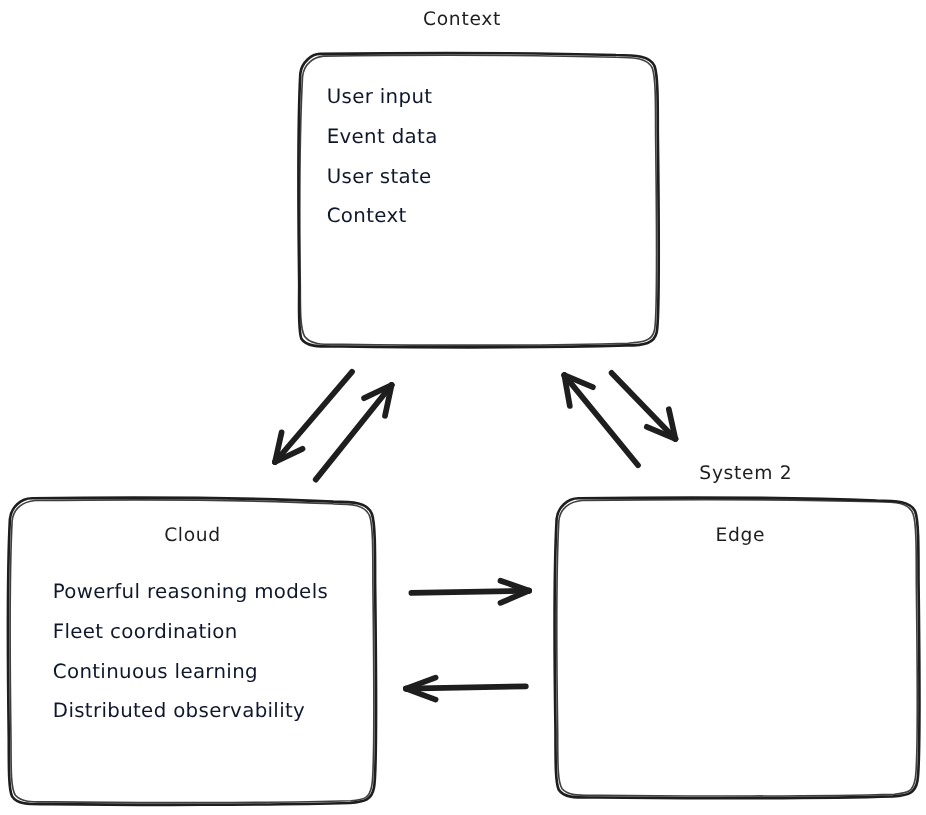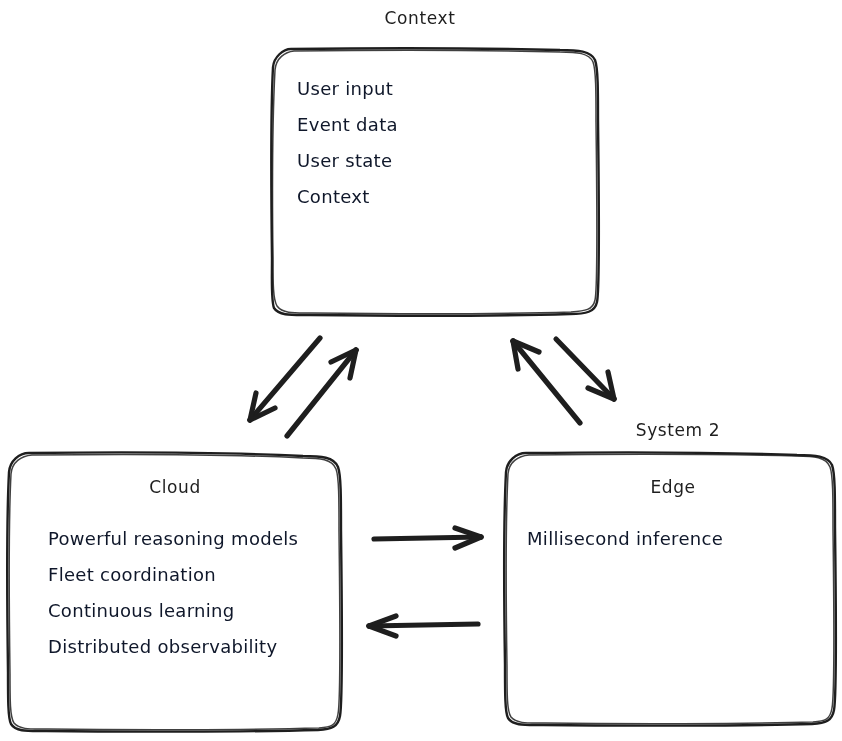--- a/index.html
+++ b/index.html
@@ -203,16 +203,15 @@
     <div class="item">Fleet coordination</div>
     <div class="item">Continuous learning</div>
     <div class="item">Distributed observability</div>
   </div>
 
   <div class="box-label" id="label-system1">System 2</div>
 
   <div class="node-title" id="title-edge">Edge</div>
 
   <div class="item-list" id="edge-items">
-    <div class="item">Millisecond inference</div>
   </div>
 
 </div>
 
 </body></html>

